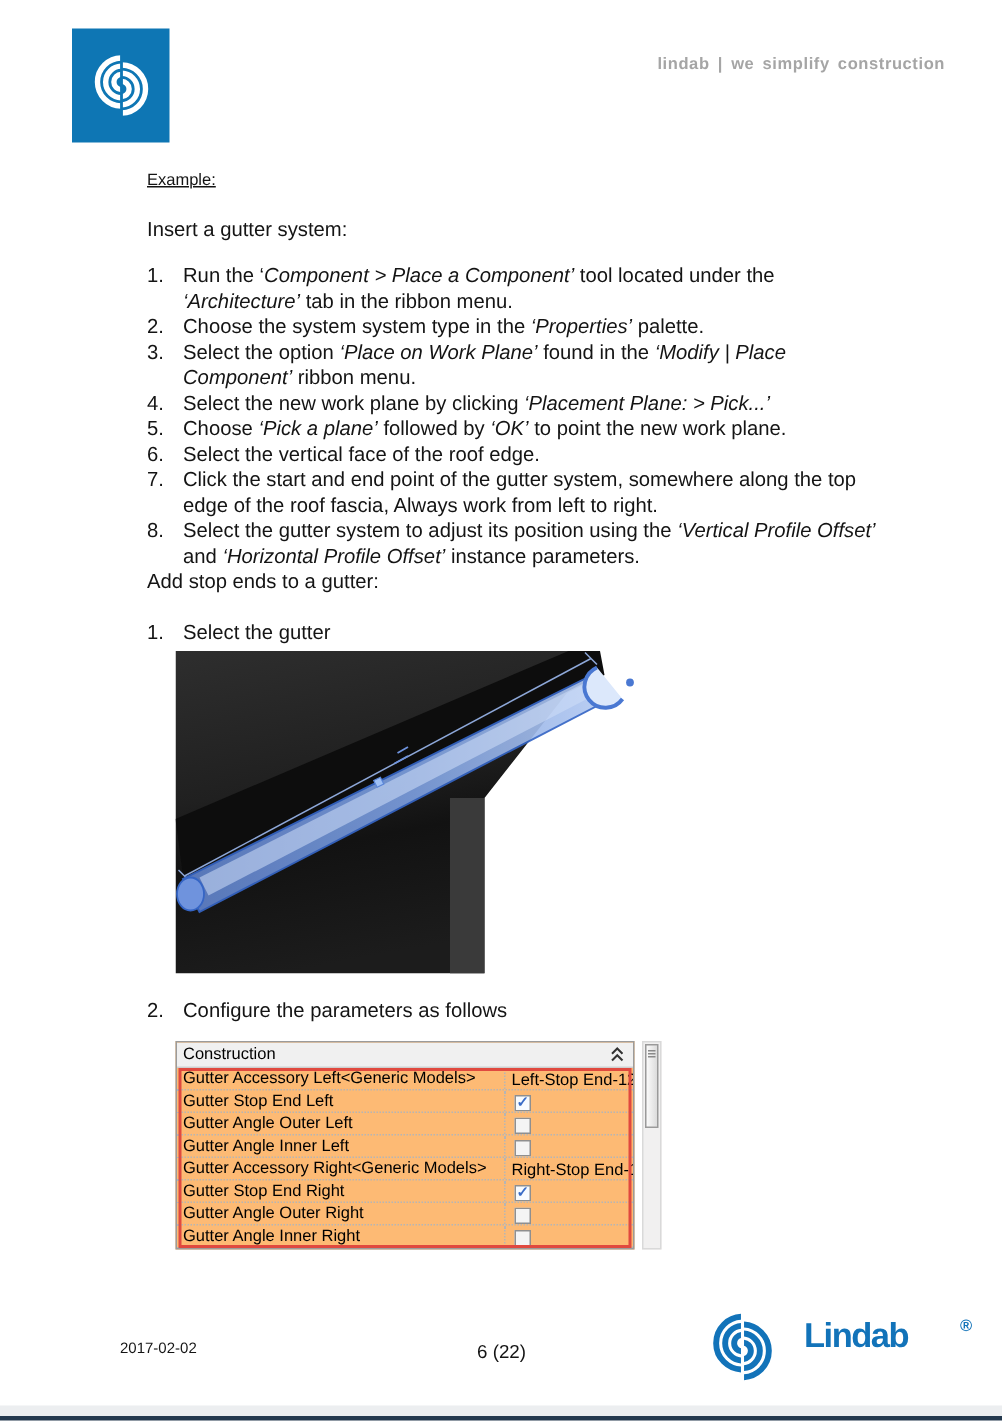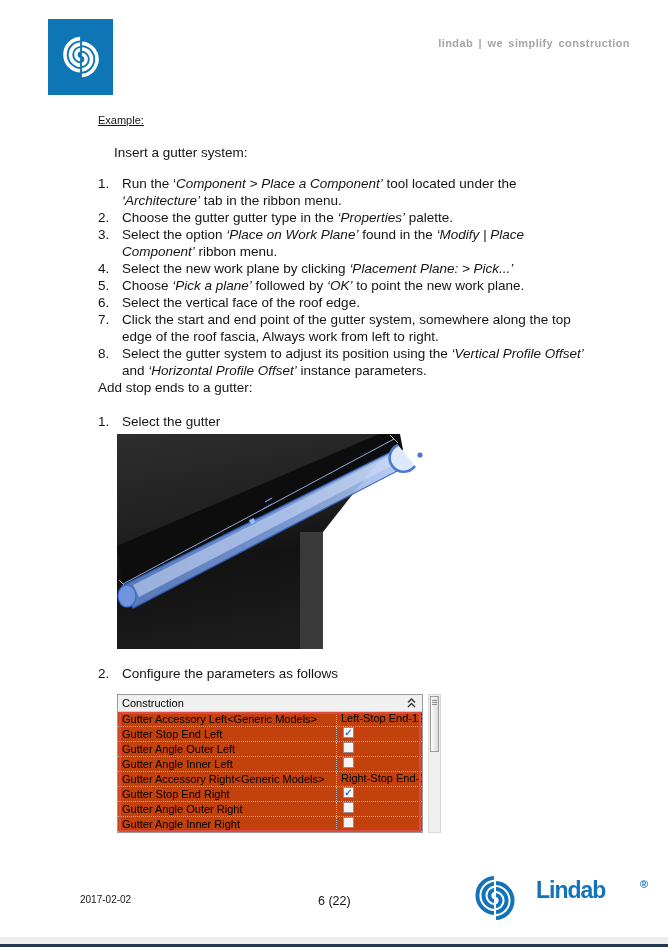--- a/index.html
+++ b/index.html
@@ -9,38 +9,38 @@
   }
   
   .logo-square{position:absolute;left:48px;top:19px;width:65px;height:76px;
     background:#0e76b4;display:flex;align-items:center;justify-content:center;}
   .tagline{position:absolute;right:38px;top:37px;font-size:11px;font-weight:bold;
     color:#a5a5a5;letter-spacing:.4px;word-spacing:2px;}
   
   .content{position:absolute;left:98px;top:112px;width:486px;
     font-size:13.5px;line-height:17px;}
   .example-heading{font-size:11px;font-weight:400;text-decoration:underline;margin:0 0 15px 0;}
-  .intro{margin:0 0 14px 16px;}
+  .intro{margin:0 0 14px 0;}
   ol.steps{list-style:none;margin:0;padding:0;}
   ol.steps li{display:flex;}
   .num{width:24px;flex:none;}
   .stepbody{flex:1;}
   .it{font-style:italic;margin-top:39px;}
   .subheading{margin:0;}
   .substep{display:flex;margin-top:17px;}
   .substep .num{width:24px;}
   .fig{display:block;margin:4px 0 0 19px;width:323px;height:215px;}
   
   .panel{position:relative;margin:12px 0 0 19px;width:330px;height:139px;
     font-size:11px;line-height:12px;color:#000;}
-  .ptable{position:absolute;left:0;top:0;width:306px;height:139px;background:#c2410c;
+  .ptable{position:absolute;left:0;top:0;width:306px;height:139px;background:#fdba74;
     border:1px solid #9b9b9b;box-sizing:border-box;overflow:hidden;}
   .phead{height:17px;background:#f0f0f0;border-bottom:1px solid #cfcfcf;
     display:flex;align-items:center;justify-content:space-between;padding:0 6px 0 4px;box-sizing:border-box;}
-  .prow{height:15px;display:flex;align-items:flex-start;border-bottom:1px dotted #b5b5b5;box-sizing:border-box;}
+  .prow{height:15px;display:flex;align-items:flex-end;border-bottom:1px dotted #b5b5b5;box-sizing:border-box;}
   .plabel{width:219px;flex:none;padding-left:4px;height:100%;display:flex;align-items:center;
     border-right:1px dotted #b5b5b5;white-space:nowrap;overflow:hidden;box-sizing:border-box;}
   .pvalue{flex:1;padding-left:4px;display:flex;align-items:center;white-space:nowrap;overflow:hidden;}
   .cb{width:11px;height:11px;border:1px solid #8f8f8f;background:#f4f4f4;box-sizing:border-box;
     font-size:10px;line-height:9px;text-align:center;color:#3a6cc6;font-weight:bold;margin-left:2px;}
   .cb.checked{background:#f7fbff;}
   .hl{position:absolute;left:1px;right:1px;top:17px;height:120px;border:2px solid #e0493f;
     box-sizing:border-box;pointer-events:none;}
   .scrollbar{position:absolute;left:311px;top:0;width:13px;height:139px;background:#f1f0f0;
     border:1px solid #d9d9d9;box-sizing:border-box;}
@@ -91,21 +91,21 @@
   <p class="example-heading">Example:</p>
   <p class="intro">Insert a gutter system:</p>
 
   <ol class="steps">
       <li>
         <span class="num">1.</span>
         <span class="stepbody"><span>Run the ‘</span><span class="it">Component &gt; Place a Component’</span><span> tool located under the</span><br><span class="it">‘Architecture’</span><span> tab in the ribbon menu.</span></span>
       </li>
       <li>
         <span class="num">2.</span>
-        <span class="stepbody"><span>Choose the gutter gutter type in the </span><span class="it">‘Properties’</span><span> palette.</span></span>
+        <span class="stepbody"><span>Choose the system system type in the </span><span class="it">‘Properties’</span><span> palette.</span></span>
       </li>
       <li>
         <span class="num">3.</span>
         <span class="stepbody"><span>Select the option </span><span class="it">‘Place on Work Plane’</span><span> found in the </span><span class="it">‘Modify | Place</span><br><span class="it">Component’</span><span>  ribbon menu.</span></span>
       </li>
       <li>
         <span class="num">4.</span>
         <span class="stepbody"><span>Select the new work plane by clicking </span><span class="it">‘Placement Plane: &gt; Pick...’</span></span>
       </li>
       <li>

